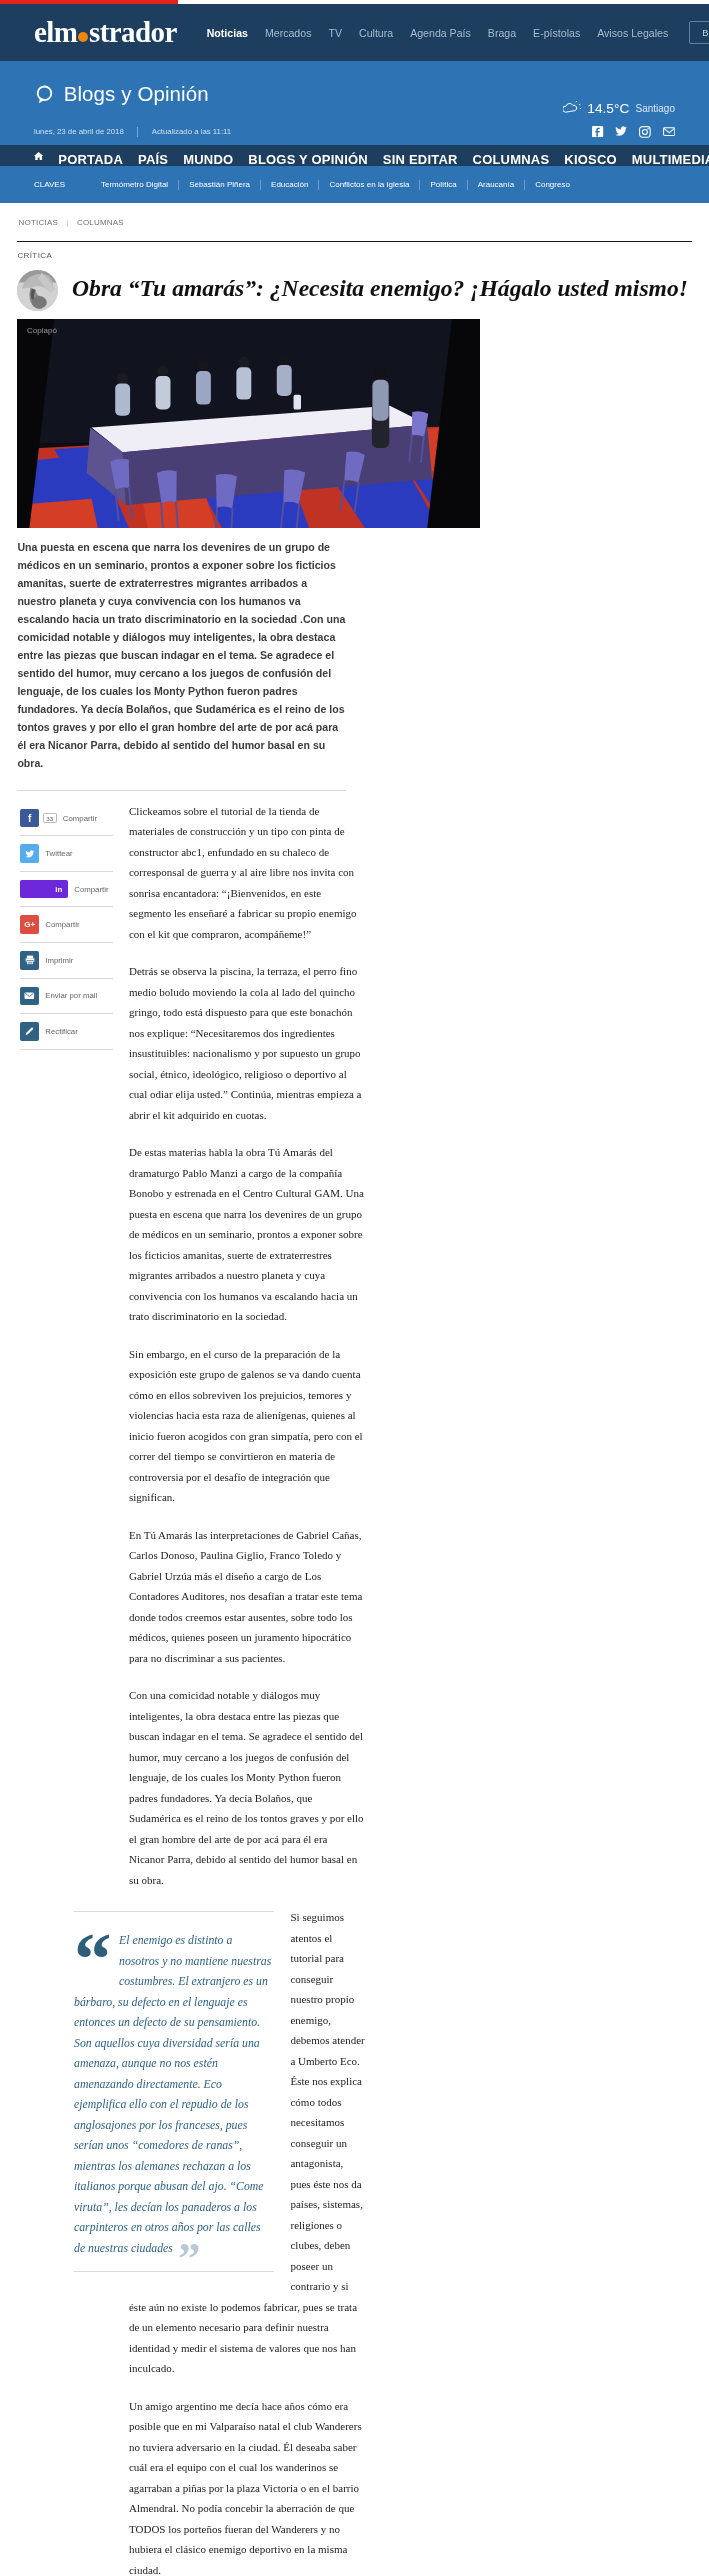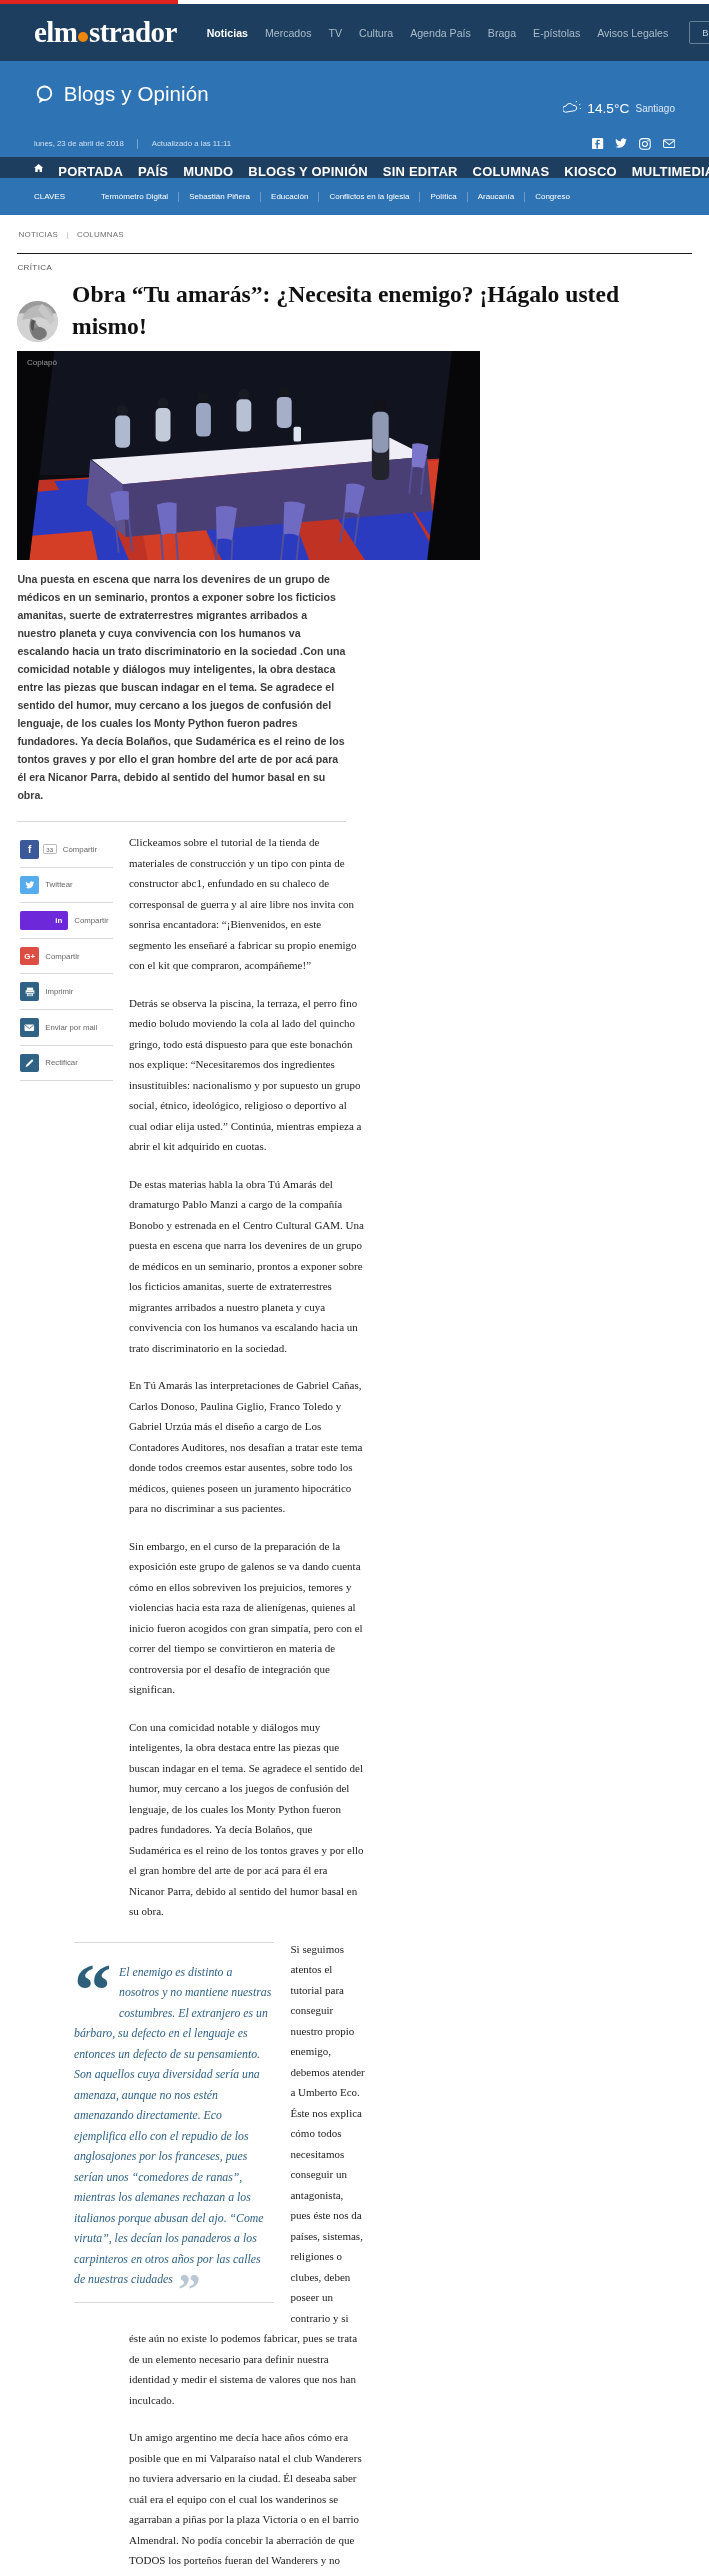--- a/index.html
+++ b/index.html
@@ -20,21 +20,21 @@
   .top-nav .tn.active{color:#fff;font-weight:bold;}
   .btn-buscar{border:0.6px solid #64809b;background:transparent;color:#c7d5e1;font-size:9.3px;
               padding:5.6px 12.4px;border-radius:1.9px;margin-left:3.7px;cursor:pointer;font-family:inherit;}
 
   
   .band{background:#2e73b4;color:#fff;padding:11.2px 34px 7.5px 34px;}
   .band-top{display:flex;align-items:center;}
   .band-title{font-size:20.5px;font-weight:normal;margin-left:8.7px;letter-spacing:0.1px;cursor:pointer;}
   .weather{margin-left:auto;display:flex;align-items:center;font-size:13.7px;white-space:nowrap;margin-top:29px;}
   .weather .city{font-size:10px;margin-left:6.2px;color:#dce9f5;}
-  .band-sub{display:flex;align-items:center;margin-top:21px;font-size:7.8px;color:#cfe0f0;}
+  .band-sub{display:flex;align-items:center;margin-top:9px;font-size:7.8px;color:#cfe0f0;}
   .band-sub .sep{width:0.6px;height:10px;background:#7aa3cd;margin:0 13.7px;}
   .band-social{margin-left:auto;display:flex;align-items:center;gap:11.2px;}
   .bs-ic{width:12.4px;height:12.4px;display:flex;align-items:center;justify-content:center;cursor:pointer;}
 
   
   .mainnav{background:#1d3e5e;height:21px;display:flex;align-items:center;padding:0 34px;gap:15px;}
   .mainnav .mn{color:#fff;font-size:13px;font-weight:bold;letter-spacing:0.2px;cursor:pointer;white-space:nowrap;margin-top:8px;}
   .home-ic{display:flex;align-items:center;cursor:pointer;}
 
   
@@ -46,21 +46,21 @@
 
   
   .crumbs{padding:15px 0 11.2px 18.6px;font-size:8px;color:#888;}
   .crumbs .bc{cursor:pointer;color:#6f6f6f;letter-spacing:0.2px;}
   .crumbs .bsep{margin:0 6.2px;color:#bbb;}
 
   
   .content{margin:0 17.4px;width:675px;}
   .toprule{border-top:1.2px solid #1a1a1a;margin-top:2.5px;}
   .kicker{font-size:8px;color:#555;letter-spacing:0.4px;margin:8.7px 0 6.2px 0;}
-  .headrow{display:flex;align-items:flex-end;}
+  .headrow{display:flex;align-items:center;font-style:italic;}
   .avatar{width:41px;height:41px;border-radius:50%;overflow:hidden;flex:0 0 41px;margin-top:3.7px;
           background:#cfcfcf;cursor:pointer;}
   h1.title{font-family:"Liberation Serif",serif;font-weight:bold;font-size:23.6px;line-height:32px;
            margin:0 0 0 13.7px;color:#111;}
 
   
   .hero{width:463px;height:209px;margin-top:8.7px;display:block;}
 
   
   .intro{width:329px;font-size:10.6px;font-weight:bold;line-height:18px;color:#3c3c3c;margin:10px 0 0 0;}
@@ -368,22 +368,22 @@
               </svg>
             </span>
           <span class="share-label">Rectificar</span>
         </div>
       </div>
 
       <div class="textcol">
         <p>Clickeamos sobre el tutorial de la tienda de materiales de construcción y un tipo con pinta de constructor abc1, enfundado en su chaleco de corresponsal de guerra y al aire libre nos invita con sonrisa encantadora: “¡Bienvenidos, en este segmento les enseñaré a fabricar su propio enemigo con el kit que compraron, acompáñeme!”</p>
         <p>Detrás se observa la piscina, la terraza, el perro fino medio boludo moviendo la cola al lado del quincho gringo, todo está dispuesto para que este bonachón nos explique: “Necesitaremos dos ingredientes insustituibles: nacionalismo y por supuesto un grupo social, étnico, ideológico, religioso o deportivo al cual odiar elija usted.” Continúa, mientras empieza a abrir el kit adquirido en cuotas.</p>
         <p>De estas materias habla la obra Tú Amarás del dramaturgo Pablo Manzi a cargo de la compañía Bonobo y estrenada en el Centro Cultural GAM. Una puesta en escena que narra los devenires de un grupo de médicos en un seminario, prontos a exponer sobre los ficticios amanitas, suerte de extraterrestres migrantes arribados a nuestro planeta y cuya convivencia con los humanos va escalando hacia un trato discriminatorio en la sociedad.</p>
+        <p>Sin embargo, en el curso de la preparación de la exposición este grupo de galenos se va dando cuenta cómo en ellos sobreviven los prejuicios, temores y violencias hacia esta raza de alienígenas, quienes al inicio fueron acogidos con gran simpatía, pero con el correr del tiempo se convirtieron en materia de controversia por el desafío de integración que significan.</p>
         <p>En Tú Amarás las  interpretaciones de Gabriel Cañas, Carlos Donoso, Paulina Giglio, Franco Toledo y Gabriel Urzúa más el diseño a cargo de Los Contadores Auditores, nos desafían a tratar este tema donde todos creemos estar ausentes, sobre todo los médicos, quienes poseen un juramento hipocrático para no discriminar a sus pacientes.</p>
-        <p>Sin embargo, en el curso de la preparación de la exposición este grupo de galenos se va dando cuenta cómo en ellos sobreviven los prejuicios, temores y violencias hacia esta raza de alienígenas, quienes al inicio fueron acogidos con gran simpatía, pero con el correr del tiempo se convirtieron en materia de controversia por el desafío de integración que significan.</p>
         <p>Con una comicidad notable y diálogos muy inteligentes, la obra destaca entre las piezas que buscan indagar en el tema. Se agradece el sentido del humor, muy cercano a los juegos de confusión del lenguaje, de los cuales los Monty Python fueron padres fundadores. Ya decía Bolaños, que Sudamérica es el reino de los tontos graves y  por ello el gran hombre del arte de por acá para él era Nicanor Parra, debido al sentido del humor basal en su obra.</p>
 
         <aside class="pullquote">
           <span class="oq">“</span><span>El enemigo es distinto a nosotros y no mantiene nuestras costumbres. El extranjero es un bárbaro, su defecto en el lenguaje es entonces un defecto de su pensamiento. Son aquellos cuya diversidad sería una amenaza, aunque no nos estén amenazando directamente. Eco ejemplifica ello con el repudio de los anglosajones por los franceses, pues serían unos “comedores de ranas”, mientras  los alemanes rechazan a los italianos porque abusan del ajo. “Come viruta”, les decían los panaderos a los carpinteros en otros años por las calles de nuestras ciudades</span><span class="cq">”</span>
         </aside>
 
         <p>Si seguimos atentos el tutorial para conseguir nuestro propio enemigo, debemos atender a Umberto Eco. Éste nos explica cómo todos necesitamos conseguir un antagonista, pues éste nos da países,  sistemas, religiones o clubes, deben poseer un contrario y si éste aún no existe lo podemos fabricar, pues se trata de un elemento necesario para definir nuestra identidad y medir el sistema de valores que nos han inculcado.</p>
         <p>Un amigo argentino me decía hace años cómo era posible que en mi Valparaíso natal el club Wanderers no tuviera adversario en la ciudad. Él deseaba saber cuál era el equipo con el cual los wanderinos se agarraban a piñas por la plaza Victoria o en el barrio Almendral. No podía concebir la aberración de que TODOS los porteños fueran del Wanderers y no hubiera el clásico enemigo deportivo en la misma ciudad.</p>
         <p>De nada sirvió explicarle sobre el Derby de la zona con el Everton de Viña del Mar. “No ché eso no es el enemigo, ésos son los vecinos, yo te pregunto por los maricones a los que hay que ir a chamuscarles la cancha en Valparaíso y son la contra del Wander”, insistió. Me sentí ñoño, tenía razón.</p>
 

